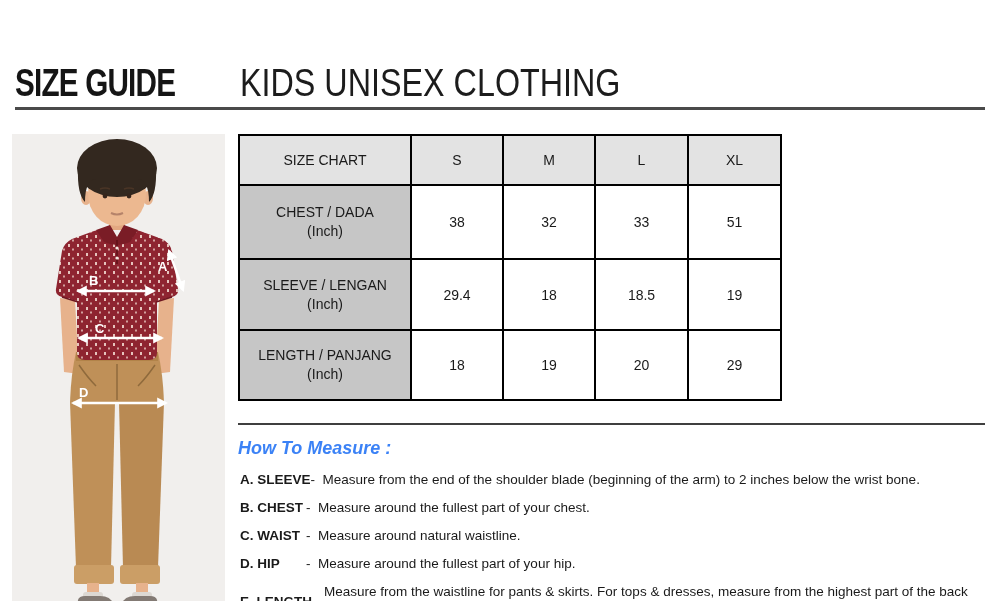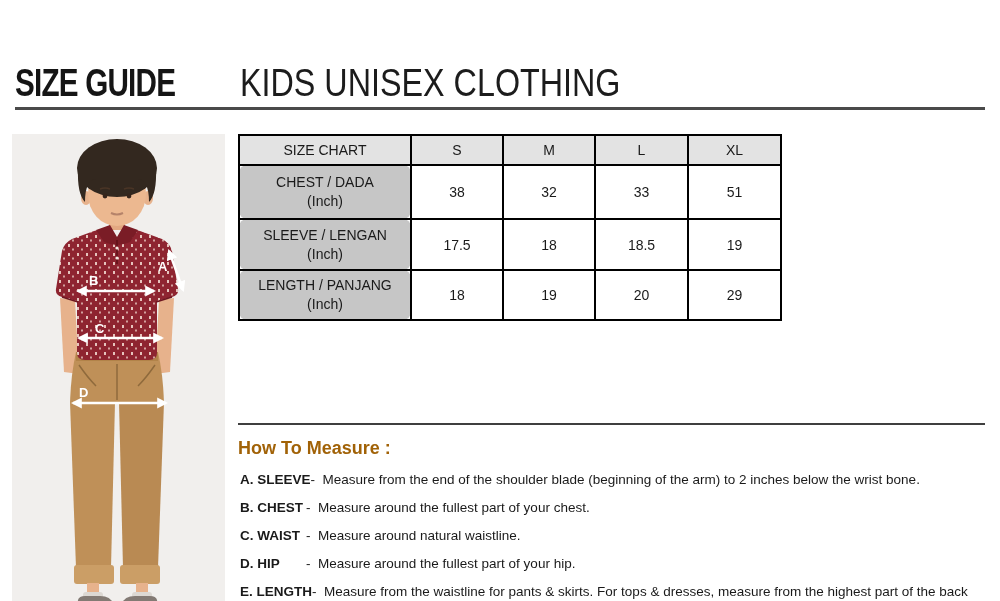--- a/index.html
+++ b/index.html
@@ -24,37 +24,37 @@
   .photo{position:absolute;left:12px;top:88px;width:213px;height:492px;background:#f1efed;}
   .photo svg{display:block;}
 
   
   table.size{
     position:absolute;left:238px;top:88px;border-collapse:collapse;table-layout:fixed;
     width:542px;
   }
   table.size td,table.size th{
     border:2px solid #000;text-align:center;vertical-align:middle;
-    font-size:14px;font-weight:400;padding:0;
+    font-size:14px;font-weight:400;padding:10px;
   }
   tr.head th{height:28px;background:#e3e3e3;}
-  td.rowlab{background:#c6c6c6;line-height:19px;border-radius:8px;}
+  td.rowlab{background:#c6c6c6;line-height:19px;}
   td.val{background:#ffffff;}
   tr.r1 td{height:52px;} tr.r2 td{height:49px;} tr.r3 td{height:48px;}
 
   
   .disclaimer{
     position:absolute;left:239px;top:281px;width:562px;font-size:12.5px;line-height:16px;color:#222;
   }
 
   
   .sep2{position:absolute;left:238px;top:377px;width:747px;height:2px;background:#3f3f3f;}
-  .htm-head{position:absolute;left:238px;top:392px;font-size:18px;font-weight:700;color:#a16207;}
+  .htm-head{position:absolute;left:238px;top:392px;font-size:18px;font-weight:700;color:#3b82f6;font-style:italic;}
   .htm-list{position:absolute;left:240px;top:424px;width:748px;}
-  .htm-item{display:flex;align-items:flex-start;margin-bottom:9px;font-size:13.5px;line-height:19px;}
+  .htm-item{display:flex;align-items:center;margin-bottom:9px;font-size:13.5px;line-height:19px;}
   .htm-item .lab{flex:0 0 66px;font-weight:700;white-space:nowrap;}
   .htm-item .dash{flex:0 0 12px;text-align:left;}
   .htm-item .txt{flex:1 1 auto;padding-left:48px;text-indent:-48px;}
 
   
   .footer-bar{position:absolute;left:0;top:589px;width:1000px;height:12px;background:#121212;}
 
   .arrow-label{font-family:"Liberation Sans",sans-serif;font-size:13px;font-weight:700;fill:#ffffff;}
 </style>
 </head>
@@ -161,21 +161,21 @@
       <td class="val">38</td>
       <td class="val">32</td>
       <td class="val">33</td>
       <td class="val">51</td>
     </tr>
     <tr class="r2">
       <td class="rowlab">
         <div>SLEEVE / LENGAN</div>
         <div>(Inch)</div>
       </td>
-      <td class="val">17.5</td>
+      <td class="val">29.4</td>
       <td class="val">18</td>
       <td class="val">18.5</td>
       <td class="val">19</td>
     </tr>
     <tr class="r3">
       <td class="rowlab">
         <div>LENGTH / PANJANG</div>
         <div>(Inch)</div>
       </td>
       <td class="val">18</td>

